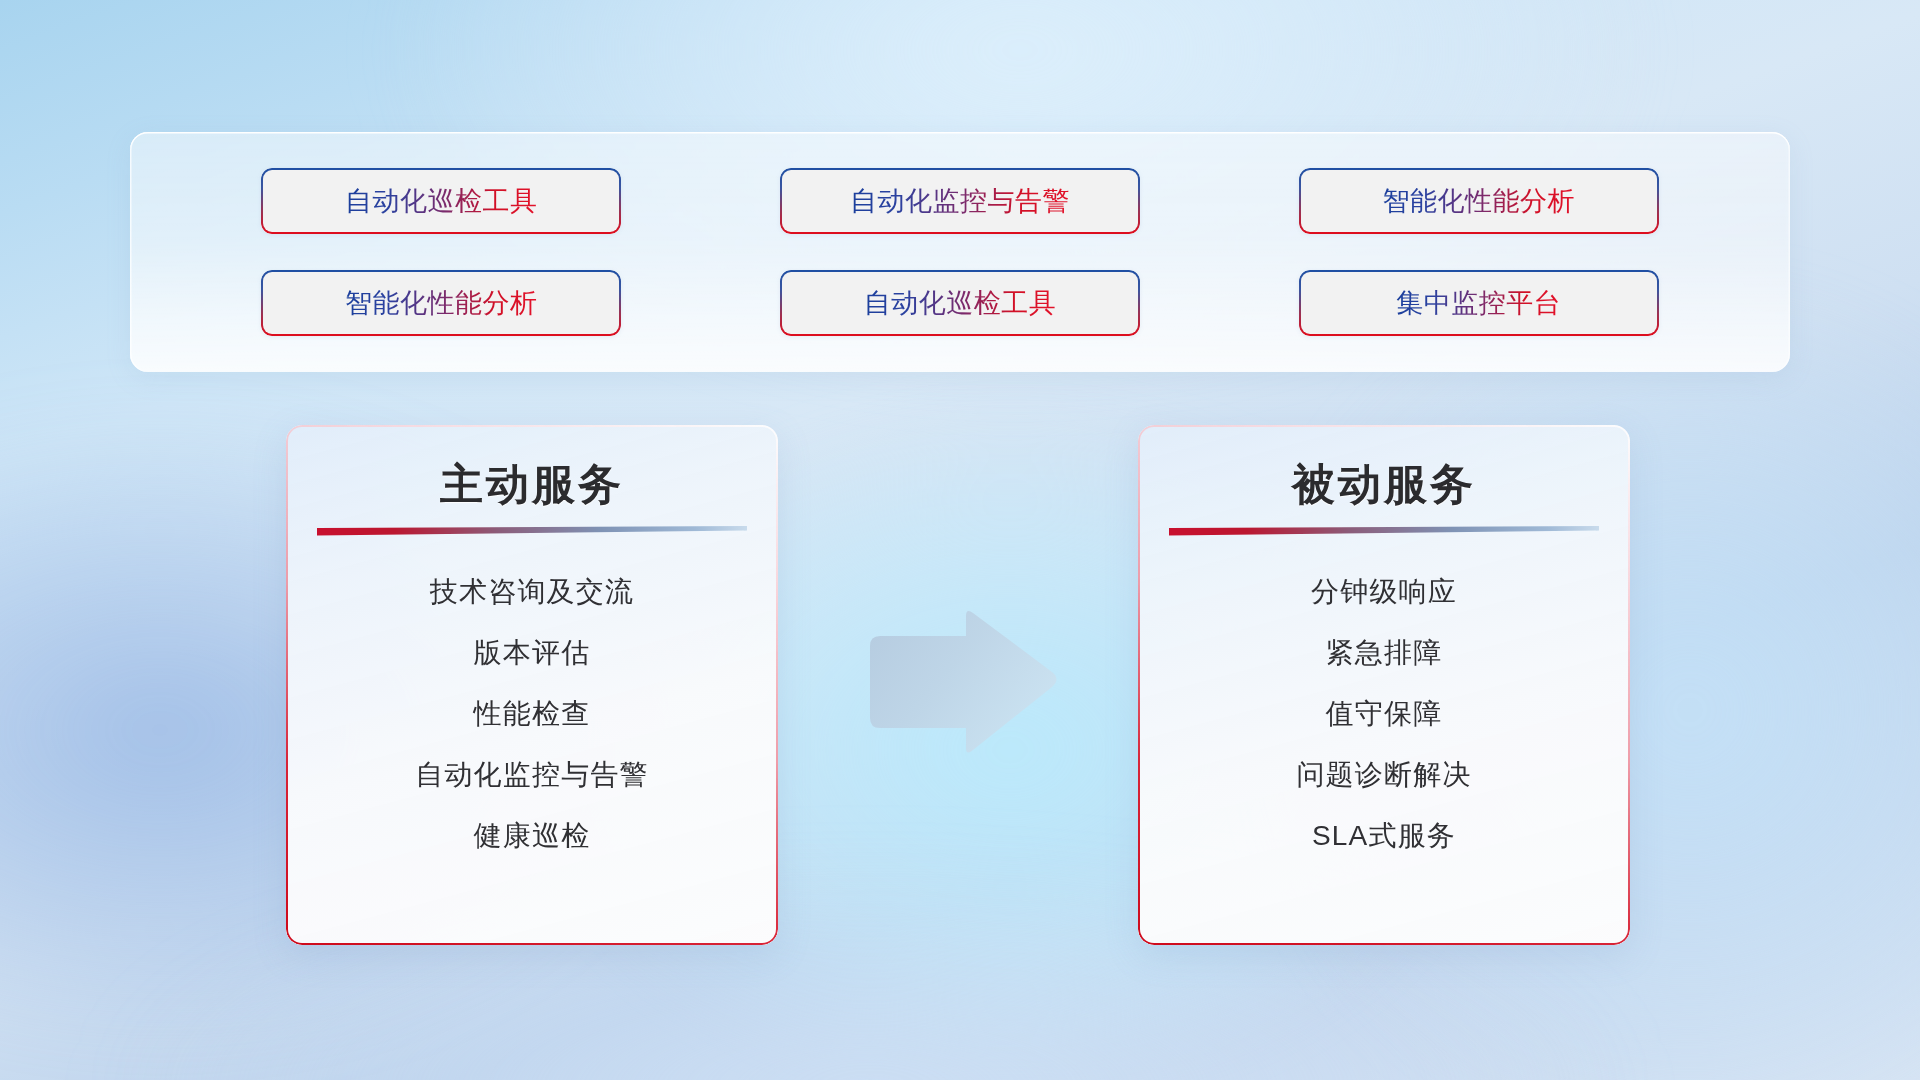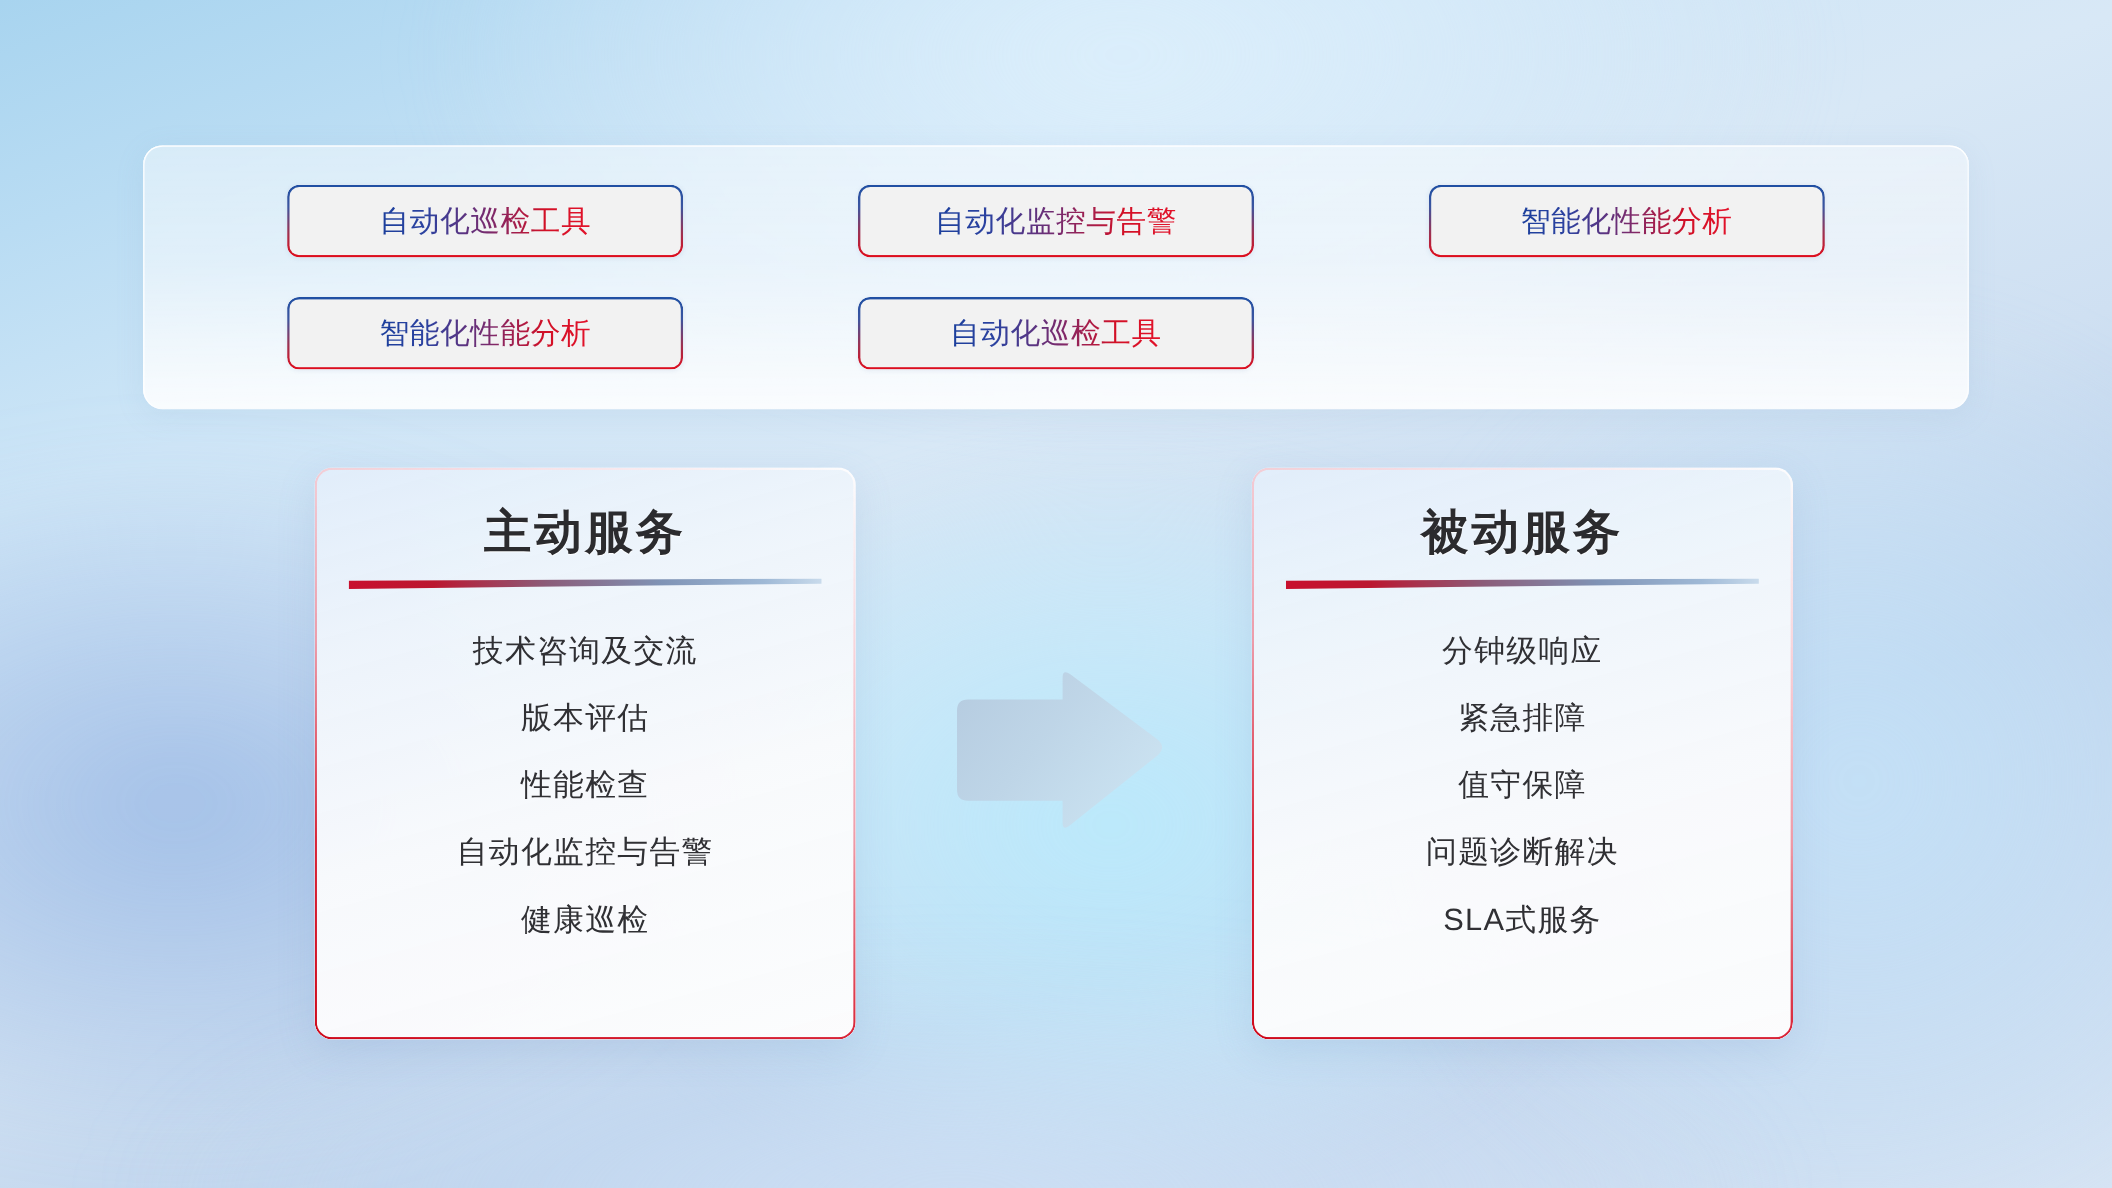--- a/index.html
+++ b/index.html
@@ -276,20 +276,23 @@
     </div>
 
     <div class="tag">
       <span class="tag-label">智能化性能分析</span>
     </div>
 
     <div class="tag">
       <span class="tag-label">自动化巡检工具</span>
     </div>
 
+    <div class="tag">
+      <span class="tag-label">集中监控平台</span>
+    </div>
 
   </div>
 </div>
 
 <div class="service-card" id="card-active">
   <div class="card-border"></div>
   <div class="card-inner">
     <div class="card-title">主动服务</div>
 
     <div class="card-divider">

